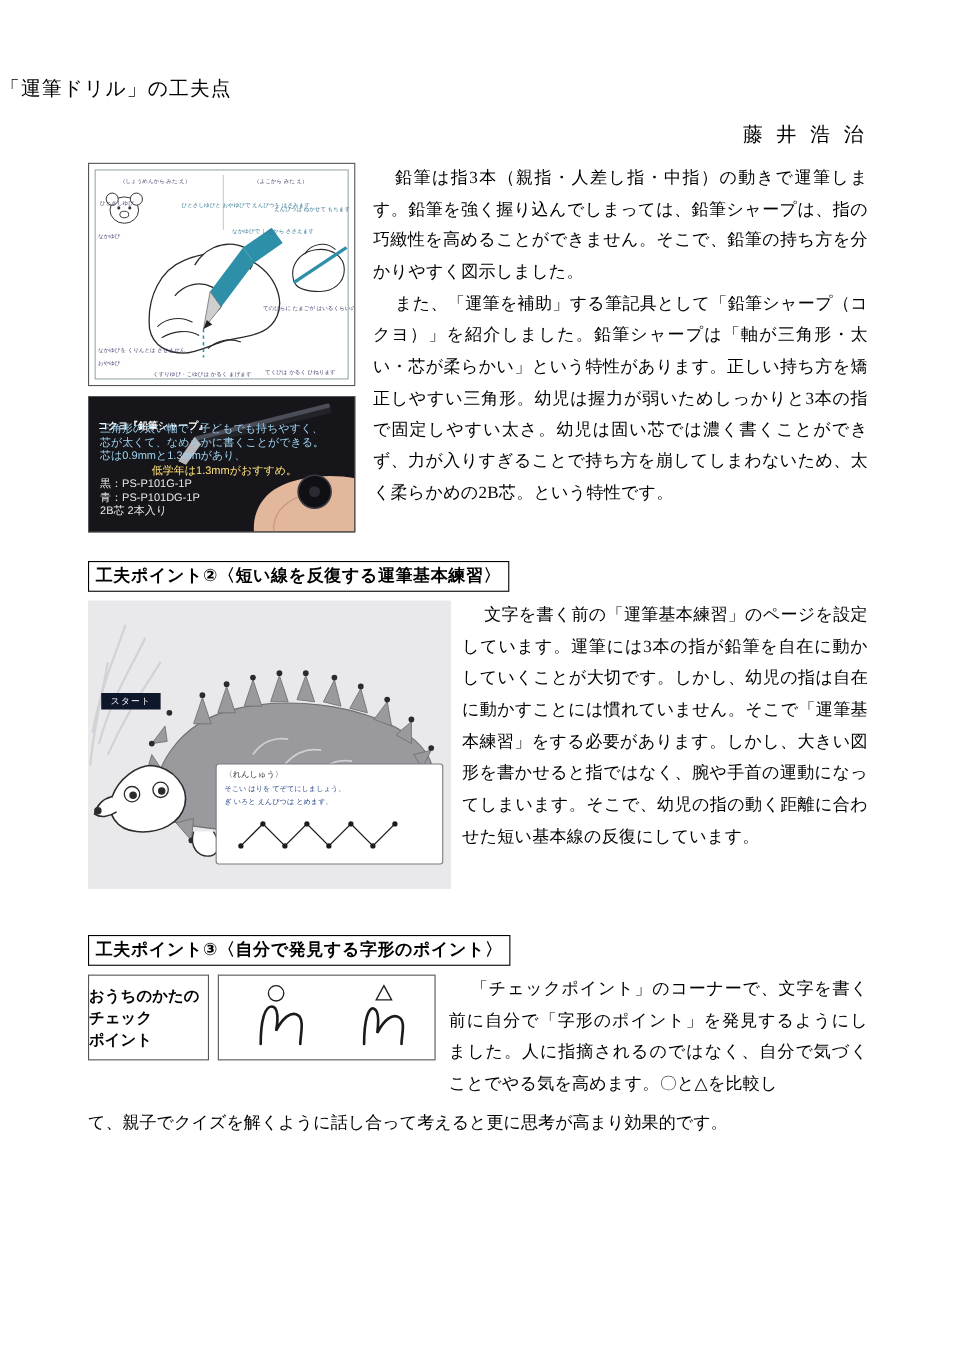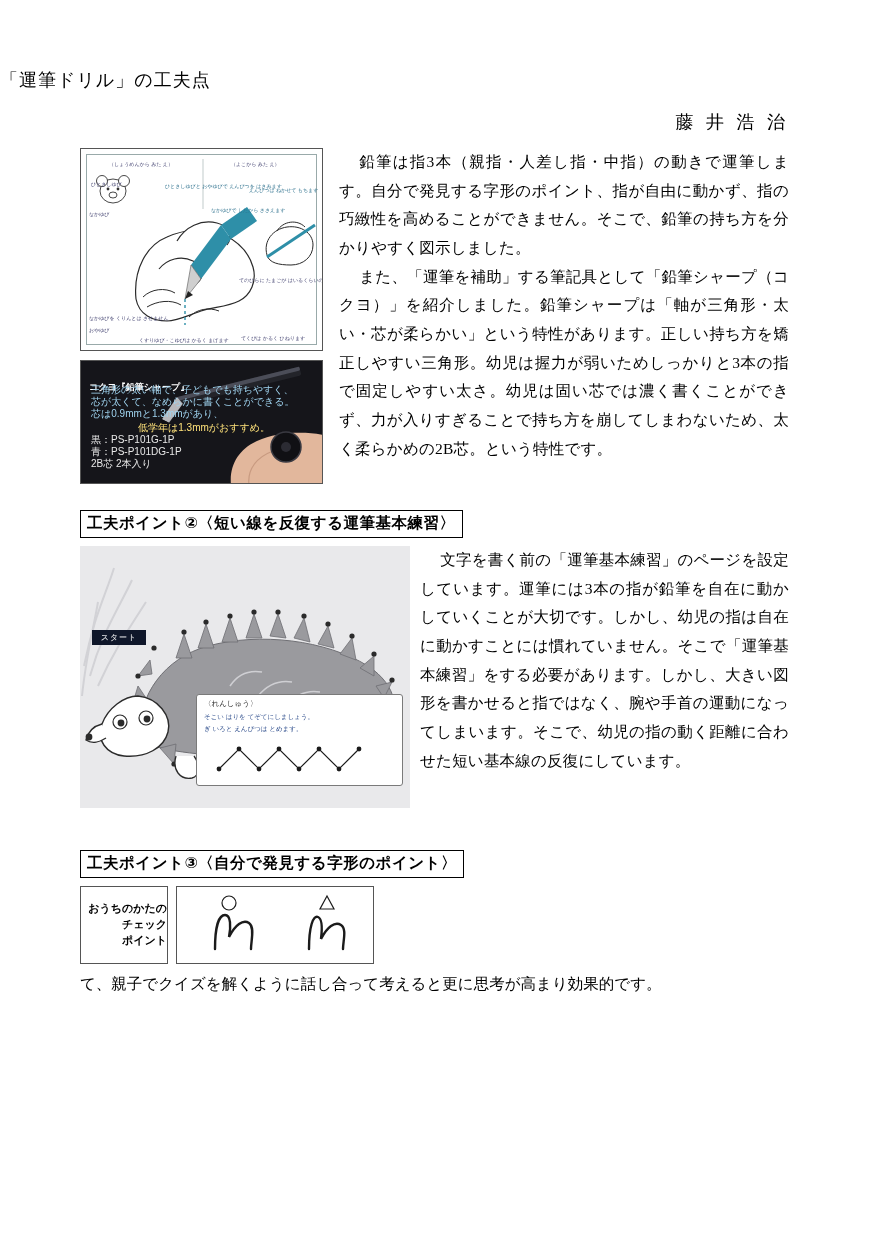--- a/index.html
+++ b/index.html
@@ -186,30 +186,30 @@
   
   #sec3 { margin-top: 42px; }
   #sec3 .content {
     display: flex;
     margin: 8px 80px 0 80px;
     align-items: flex-start;
   }
   #sec3 .figures { width: 318px; flex: 0 0 318px; display: flex; }
   #sec3 .text { flex: 1; padding-left: 10px; }
   .fig-check {
-    width: 88px;
+    width: 110px;
     height: 78px;
     border: 1px solid #555;
     box-sizing: border-box;
     display: flex;
     flex-direction: column;
-    align-items: flex-end;
+    align-items: flex-start;
     justify-content: center;
     font-family: "Liberation Sans", "DejaVu Sans", sans-serif;
-    font-size: 11px;
+    font-size: 14px;
     font-weight: bold;
     line-height: 1.45;
     background: #fff;
   }
   .fig-letters {
     position: relative;
     width: 198px;
     height: 78px;
     border: 1px solid #555;
     box-sizing: border-box;
@@ -319,21 +319,21 @@
           <div class="p-line" style="top:34px;">芯が太くて、なめらかに書くことができる。</div>
           <div class="p-line" style="top:46px;">芯は0.9mmと1.3mmがあり、</div>
           <div class="p-line hl" style="top:60px;margin-left:47px;">低学年は1.3mmがおすすめ。</div>
           <div class="p-line wt" style="top:72px;">黒：PS-P101G-1P</div>
           <div class="p-line wt" style="top:84px;">青：PS-P101DG-1P</div>
           <div class="p-line wt" style="top:96px;">2B芯 2本入り</div>
         </div>
 
       </div>
       <div class="text body-col">
-        <p class="indent">鉛筆は指3本（親指・人差し指・中指）の動きで運筆します。自分で発見する字形のポイント、指が自由に動かず、指の巧緻性を高めることができません。そこで、鉛筆の持ち方を分かりやすく図示しました。</p>
+        <p class="indent">鉛筆は指3本（親指・人差し指・中指）の動きで運筆します。鉛筆を強く握り込んでしまっては、鉛筆シャープは、指の巧緻性を高めることができません。そこで、鉛筆の持ち方を分かりやすく図示しました。</p>
         <p class="indent">また、「運筆を補助」する筆記具として「鉛筆シャープ（コクヨ）」を紹介しました。鉛筆シャープは「軸が三角形・太い・芯が柔らかい」という特性があります。正しい持ち方を矯正しやすい三角形。幼児は握力が弱いためしっかりと3本の指で固定しやすい太さ。幼児は固い芯では濃く書くことができず、力が入りすぎることで持ち方を崩してしまわないため、太く柔らかめの2B芯。という特性です。</p>
       </div>
     </div>
   </div>
 
   <div class="section" id="sec2">
     <div class="heading-wrap">
       <span class="section-heading">工夫ポイント②〈短い線を反復する運筆基本練習〉</span>
     </div>
     <div class="content">
@@ -469,17 +469,20 @@
             <circle cx="52" cy="16" r="7" fill="none" stroke="#1b1b1b" stroke-width="1.2"></circle>
             <path d="M38 62 C38 40, 42 28, 48 28 C54 28, 54 40, 52 50
                      C58 38, 66 32, 72 36 C78 40, 74 54, 74 62" fill="none" stroke="#1b1b1b" stroke-width="2.4" stroke-linecap="round"></path>
 
             <polygon points="150,9 157,22 143,22" fill="none" stroke="#1b1b1b" stroke-width="1.2"></polygon>
             <path d="M132 62 C132 40, 136 28, 141 30 C146 32, 145 44, 144 52
                      C150 40, 158 34, 164 38 C170 42, 166 54, 166 62" fill="none" stroke="#1b1b1b" stroke-width="2.4" stroke-linecap="round"></path>
           </svg>
         </div>
       </div>
+      <div class="text body-col">
+        <p class="indent">「チェックポイント」のコーナーで、文字を書く前に自分で「字形のポイント」を発見するようにしました。人に指摘されるのではなく、自分で気づくことでやる気を高めます。〇と△を比較し</p>
+      </div>
     </div>
     <div class="tail-text">て、親子でクイズを解くように話し合って考えると更に思考が高まり効果的です。</div>
   </div>
 
 </div>
 
 </body></html>

